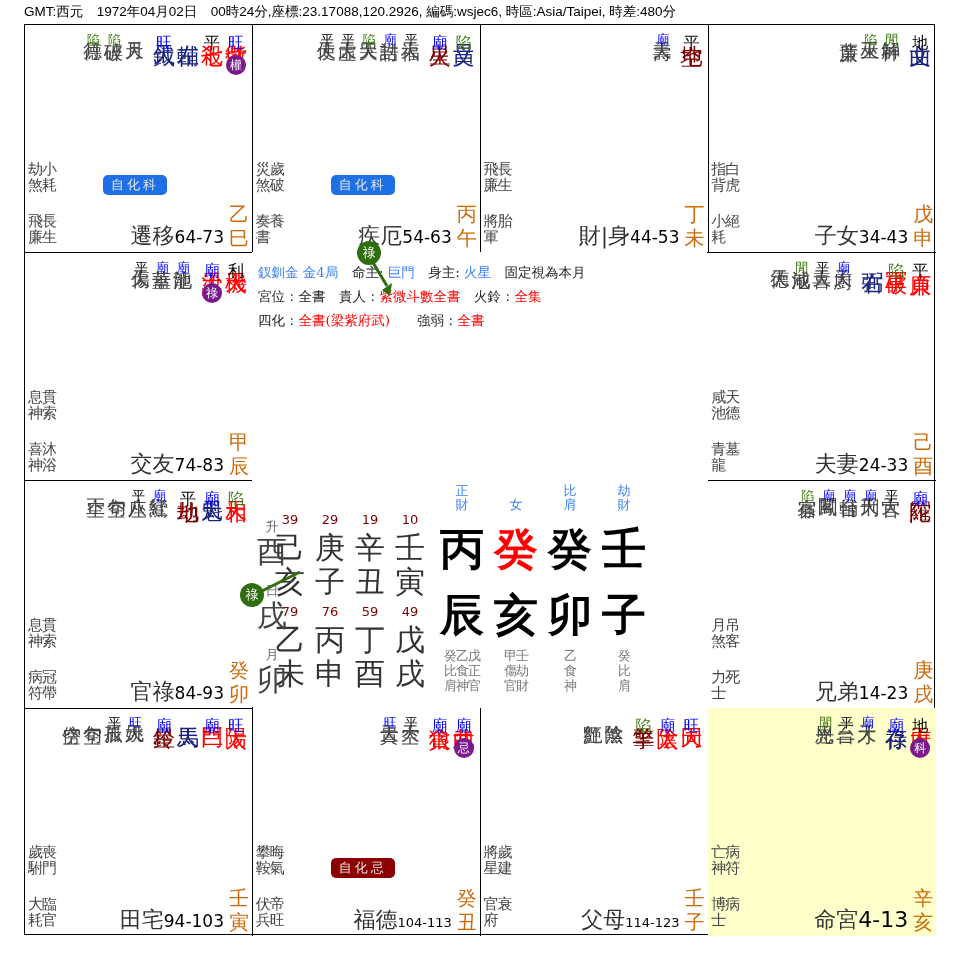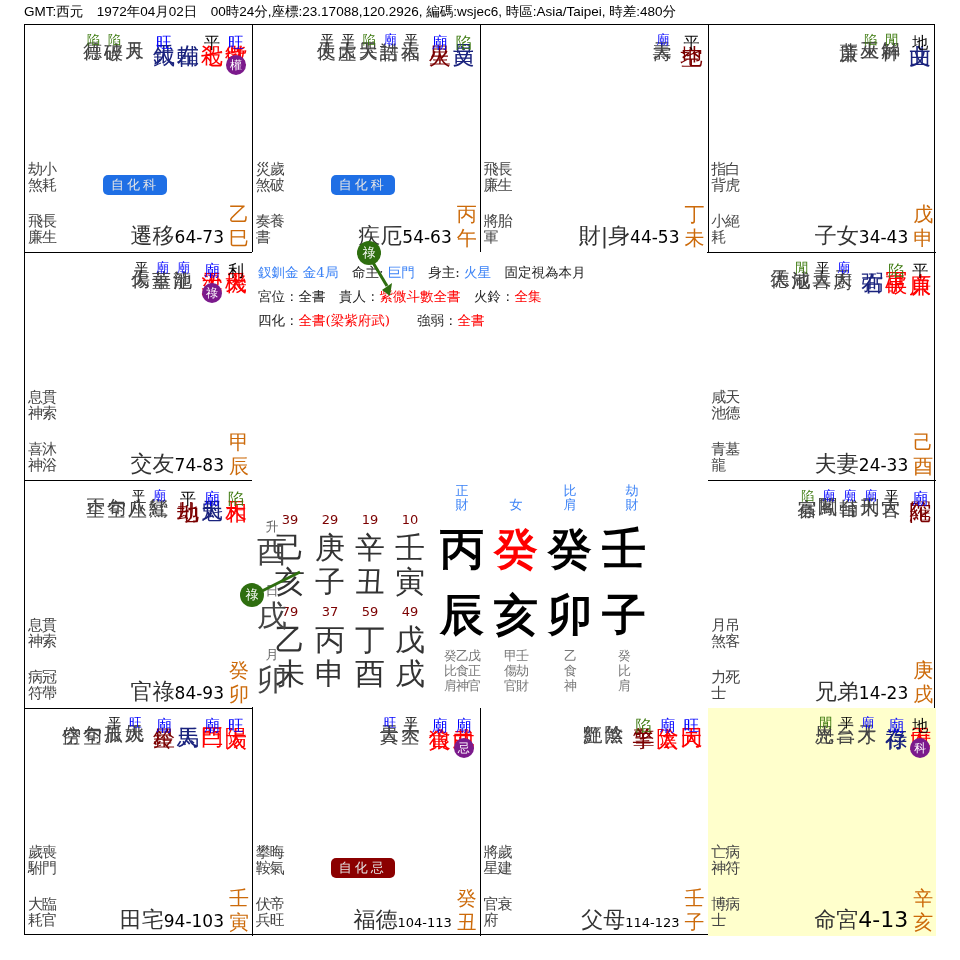--- a/index.html
+++ b/index.html
@@ -482,21 +482,21 @@
   <div class="bazi" id="bazi">
       <div class="dy" style="left: 18px; top: 32px;">39</div>
       <div class="dyc" style="left: 18px; top: 50px;">己</div>
       <div class="dyc" style="left: 18px; top: 84px;">亥</div>
       <div class="dy" style="left: 18px; top: 124px;">79</div>
       <div class="dyc" style="left: 18px; top: 142px;">乙</div>
       <div class="dyc" style="left: 18px; top: 176px;">未</div>
       <div class="dy" style="left: 58px; top: 32px;">29</div>
       <div class="dyc" style="left: 58px; top: 50px;">庚</div>
       <div class="dyc" style="left: 58px; top: 84px;">子</div>
-      <div class="dy" style="left: 58px; top: 124px;">37</div>
+      <div class="dy" style="left: 58px; top: 124px;">76</div>
       <div class="dyc" style="left: 58px; top: 142px;">丙</div>
       <div class="dyc" style="left: 58px; top: 176px;">申</div>
       <div class="dy" style="left: 98px; top: 32px;">19</div>
       <div class="dyc" style="left: 98px; top: 50px;">辛</div>
       <div class="dyc" style="left: 98px; top: 84px;">丑</div>
       <div class="dy" style="left: 98px; top: 124px;">59</div>
       <div class="dyc" style="left: 98px; top: 142px;">丁</div>
       <div class="dyc" style="left: 98px; top: 176px;">酉</div>
       <div class="dy" style="left: 138px; top: 32px;">10</div>
       <div class="dyc" style="left: 138px; top: 50px;">壬</div>
@@ -515,21 +515,21 @@
       <div class="pillar-big" style="left: 234px; top: 106px;">亥</div>
       <div class="hidden" style="left: 234px; top: 169px; width: 60px; letter-spacing: -1px;">甲壬</div>
       <div class="hidden" style="left: 234px; top: 184px; width: 60px; letter-spacing: -1px;">傷劫</div>
       <div class="hidden" style="left: 234px; top: 199px; width: 60px; letter-spacing: -1px;">官財</div>
       <div class="pillar-top" style="left: 310px; top: 4px; width: 16px; writing-mode: horizontal-tb; height: 30px; margin-left: 0px; white-space: pre-wrap;">比肩</div>
       <div class="pillar-big" style="left: 288px; top: 40px;">癸</div>
       <div class="pillar-big" style="left: 288px; top: 106px;">卯</div>
       <div class="hidden" style="left: 288px; top: 169px; width: 60px; letter-spacing: -1px;">乙</div>
       <div class="hidden" style="left: 288px; top: 184px; width: 60px; letter-spacing: -1px;">食</div>
       <div class="hidden" style="left: 288px; top: 199px; width: 60px; letter-spacing: -1px;">神</div>
-      <div class="pillar-top" style="left: 364px; top: 4px; width: 16px; writing-mode: horizontal-tb; height: 30px; margin-left: 8px; white-space: pre-wrap;">劫財</div>
+      <div class="pillar-top" style="left: 364px; top: 4px; width: 16px; writing-mode: horizontal-tb; height: 30px; margin-left: 0px; white-space: pre-wrap;">劫財</div>
       <div class="pillar-big" style="left: 342px; top: 40px;">壬</div>
       <div class="pillar-big" style="left: 342px; top: 106px;">子</div>
       <div class="hidden" style="left: 342px; top: 169px; width: 60px; letter-spacing: -1px;">癸</div>
       <div class="hidden" style="left: 342px; top: 184px; width: 60px; letter-spacing: -1px;">比</div>
       <div class="hidden" style="left: 342px; top: 199px; width: 60px; letter-spacing: -1px;">肩</div>
       <div class="rside" style="left: 0px; top: 38px; font-size: 13px; color: rgb(102, 102, 102);">升</div>
       <div class="rside" style="left: 0px; top: 54px; font-size: 30px; color: rgb(68, 68, 68); line-height: 36px;">酉</div>
       <div class="rside" style="left: 0px; top: 102px; font-size: 13px; color: rgb(102, 102, 102);">日</div>
       <div class="rside" style="left: 0px; top: 118px; font-size: 30px; color: rgb(68, 68, 68); line-height: 36px;">戌</div>
       <div class="rside" style="left: 0px; top: 166px; font-size: 13px; color: rgb(102, 102, 102);">月</div>

